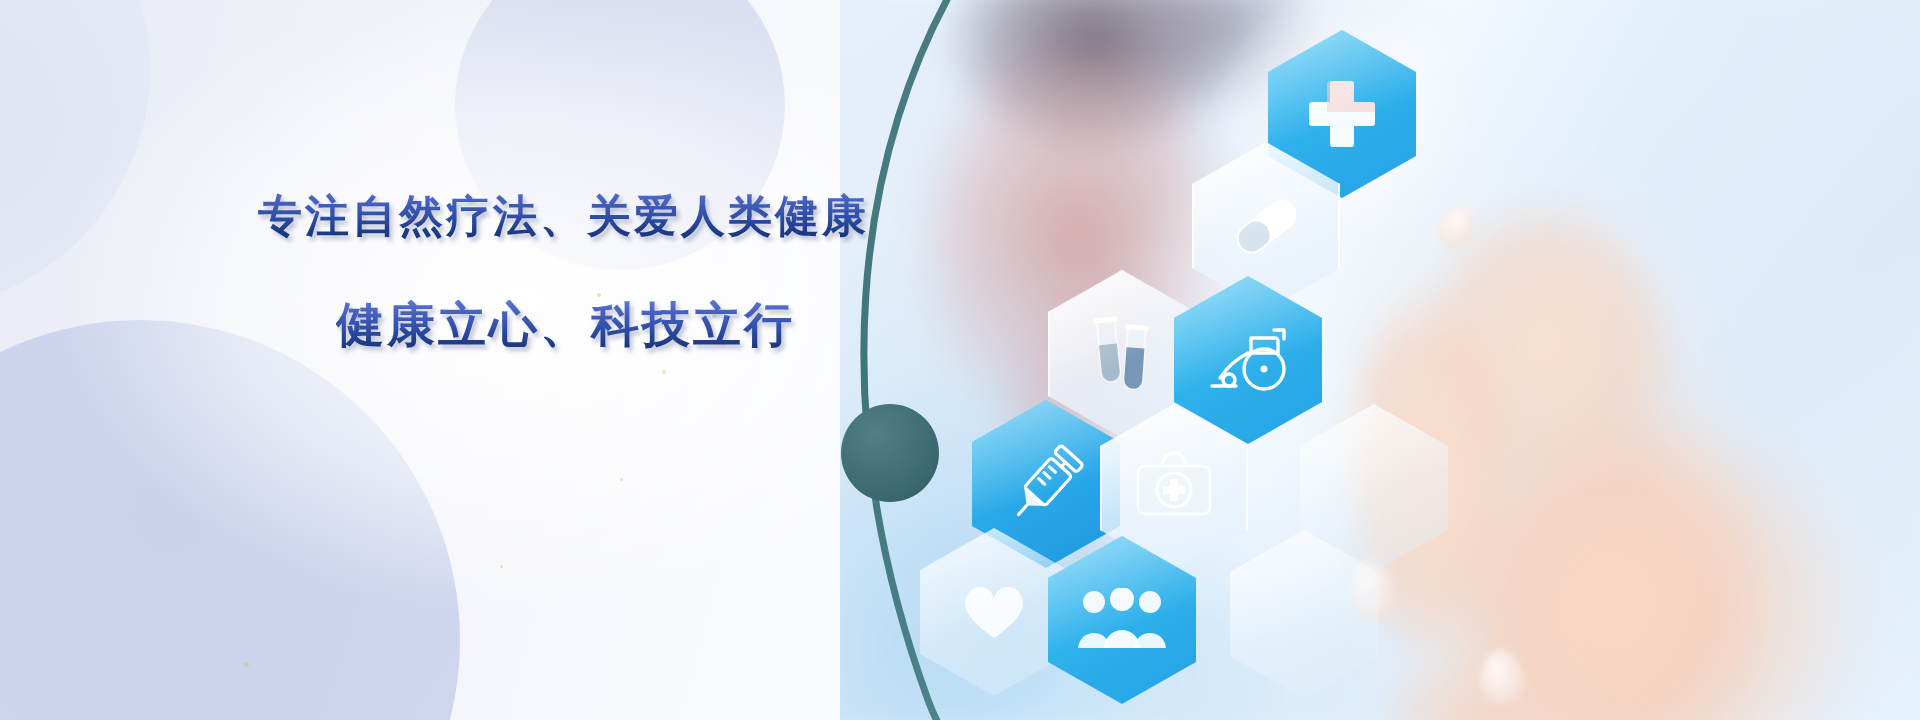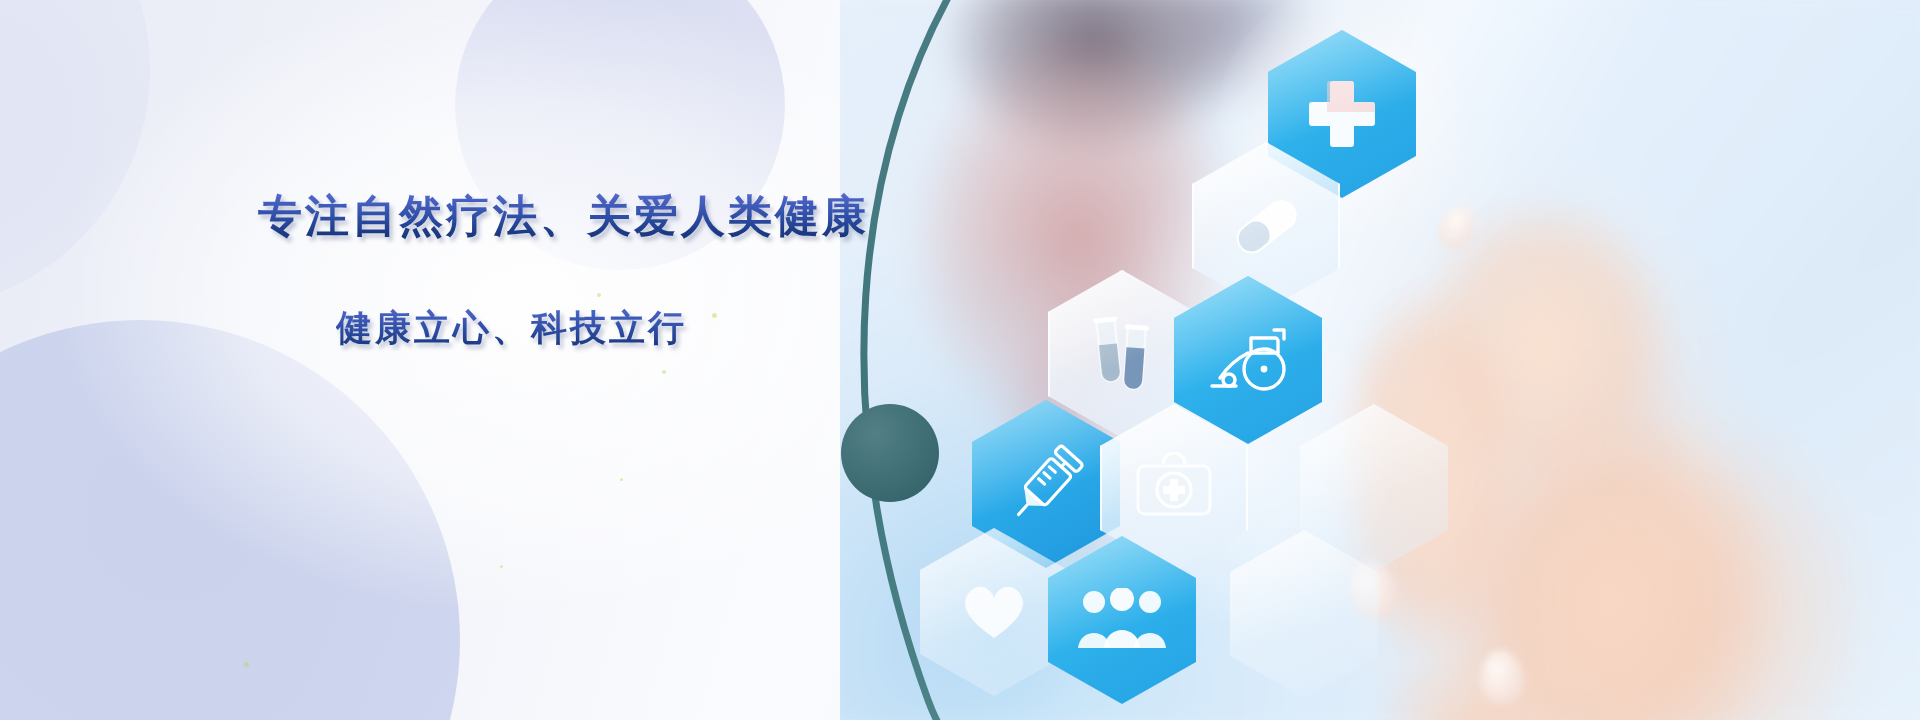--- a/index.html
+++ b/index.html
@@ -193,22 +193,23 @@
     filter: drop-shadow(3px 4px 2px rgba(120,128,165,.45));
   }
   .headline.line1 {
     left: 258px; top: 188px;
     font-size: 44px;
     line-height: 56px;
     text-align: right;
   }
   .headline.line2 {
     left: 336px; top: 300px;
-    font-size: 36px;
+    font-size: 48px;
     line-height: 56px;
+    font-family: Liberation Mono, monospace;
   }
 </style>
 </head>
 <body>
 
 <div id="banner">
 
   <div class="bg-base"></div>
   <div class="deco-circle c3"></div>
   <div class="deco-circle c1"></div>

